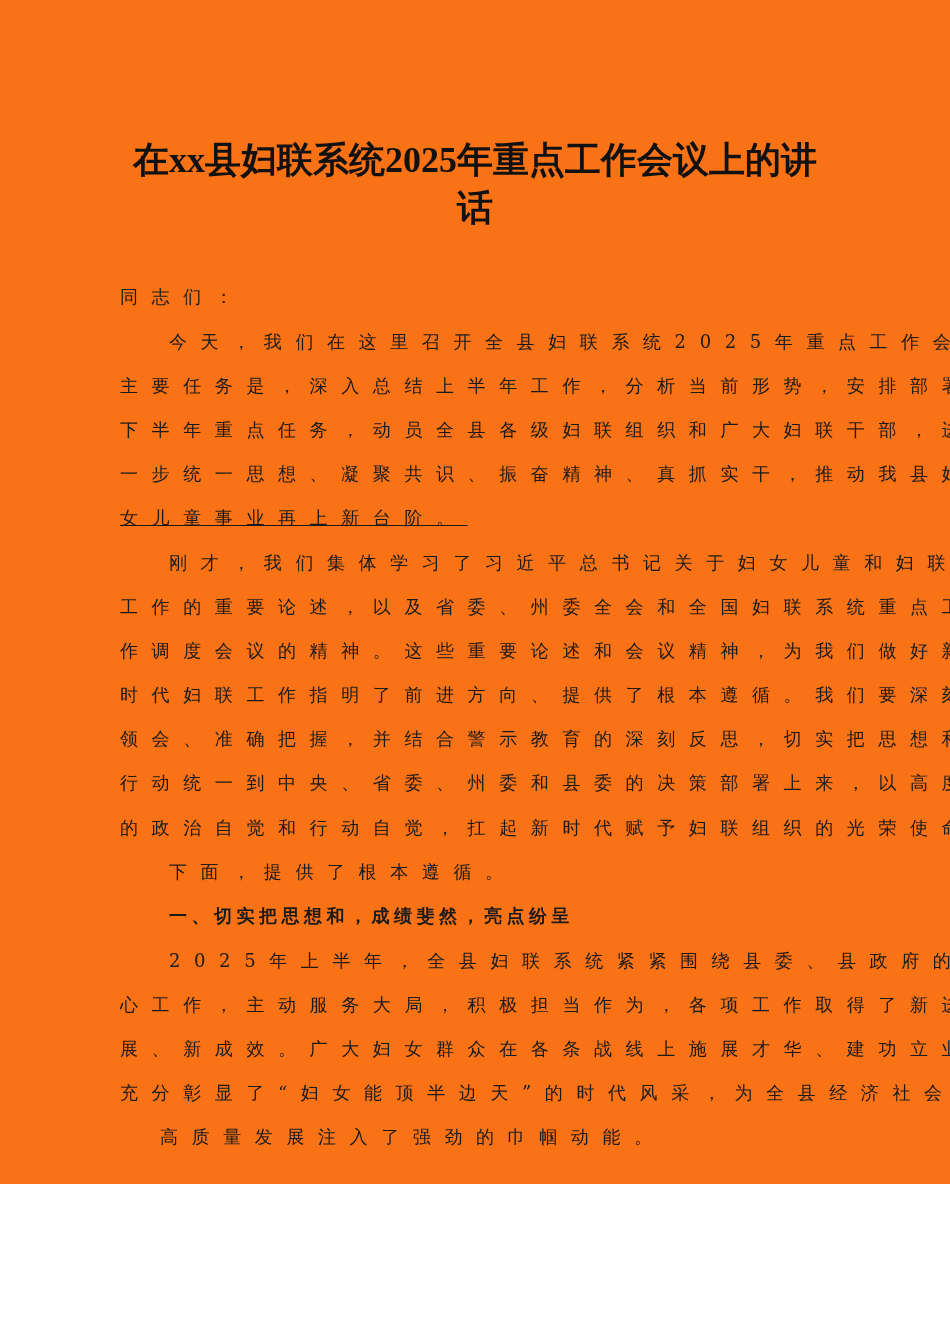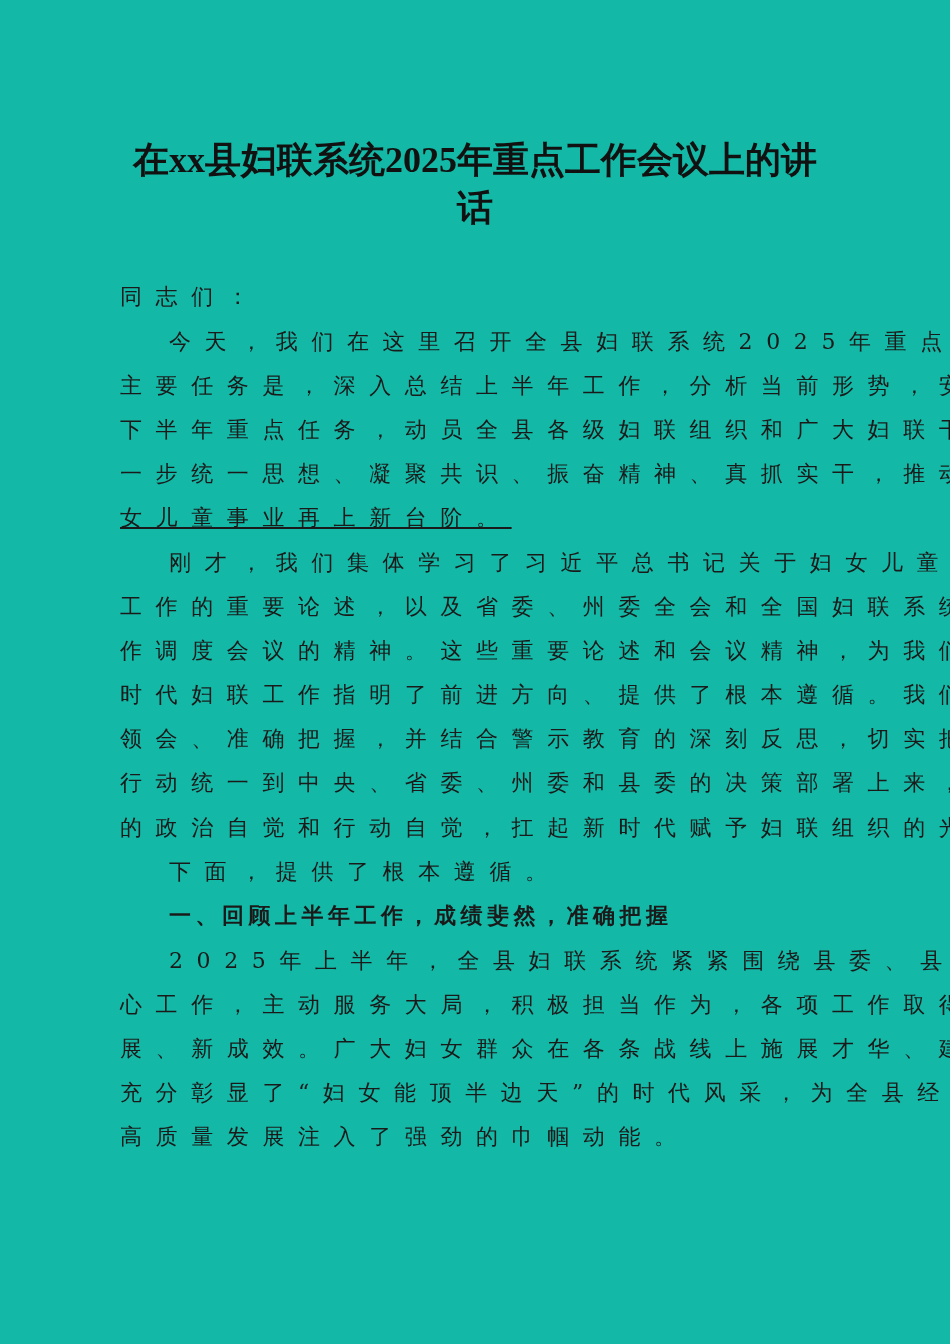--- a/index.html
+++ b/index.html
@@ -1,28 +1,28 @@
 <!DOCTYPE html>
 <html><head>
   <meta charset="utf-8">
   <style>
     html, body { margin: 0; padding: 0; background: #ffffff; }
     body { width: 950px; height: 1344px; position: relative; overflow: hidden; }
-    .page { position: absolute; left: 0; top: 0; width: 950px; height: 1344px; background: #14b8a6; }
+    .page { position: absolute; left: 0; top: 0; width: 950px; height: 1184px; background: #f97316; }
     .title {
       position: absolute; left: 100px; width: 750px; text-align: center;
       font-family: "Liberation Serif", "DejaVu Serif", serif;
       font-weight: bold; font-size: 36px; color: #111; line-height: 52px;
     }
     .title.l1 { top: 134px; }
     .title.l2 { top: 182px; }
     .line {
       position: absolute; left: 120px; width: 740px;
       font-family: "DejaVu Serif", "Liberation Serif", serif;
-      font-size: 22px; color: #1a1a1a; white-space: nowrap;
+      font-size: 18px; color: #1a1a1a; white-space: nowrap;
       letter-spacing: 13.6px; line-height: 30px;
     }
     .line.indent { left: 169px; }
     .line.heading {
       font-family: "DejaVu Sans", "Liberation Sans", sans-serif;
       font-weight: bold; letter-spacing: 4.5px;
     }
   </style>
 </head>
 <body>
@@ -42,20 +42,20 @@
   <div class="line indent" style="top:548px;">刚才，我们集体学习了习近平总书记关于妇女儿童和妇联</div>
   <div class="line" style="top:592px;">工作的重要论述，以及省委、州委全会和全国妇联系统重点工</div>
   <div class="line" style="top:636px;">作调度会议的精神。这些重要论述和会议精神，为我们做好新</div>
   <div class="line" style="top:680px;">时代妇联工作指明了前进方向、提供了根本遵循。我们要深刻</div>
   <div class="line" style="top:724px;">领会、准确把握，并结合警示教育的深刻反思，切实把思想和</div>
   <div class="line" style="top:768px;">行动统一到中央、省委、州委和县委的决策部署上来，以高度</div>
   <div class="line" style="top:813px;">的政治自觉和行动自觉，扛起新时代赋予妇联组织的光荣使命。</div>
 
   <div class="line indent" style="top:857px;">下面，提供了根本遵循。</div>
 
-  <div class="line indent heading" style="top:901px;">一、回顾上半年工作，成绩斐然，准确把握</div>
+  <div class="line indent heading" style="top:901px;">一、切实把思想和，成绩斐然，亮点纷呈</div>
 
   <div class="line indent" style="top:946px;">2025年上半年，全县妇联系统紧紧围绕县委、县政府的中</div>
   <div class="line" style="top:990px;">心工作，主动服务大局，积极担当作为，各项工作取得了新进</div>
   <div class="line" style="top:1034px;">展、新成效。广大妇女群众在各条战线上施展才华、建功立业，</div>
   <div class="line" style="top:1078px;">充分彰显了“妇女能顶半边天”的时代风采，为全县经济社会</div>
-  <div class="line" style="top:1122px;">高质量发展注入了强劲的巾帼动能。</div>
+  <div class="line" style="top:1122px;margin-left:40px;">高质量发展注入了强劲的巾帼动能。</div>
 </div>
 
 </body></html>

